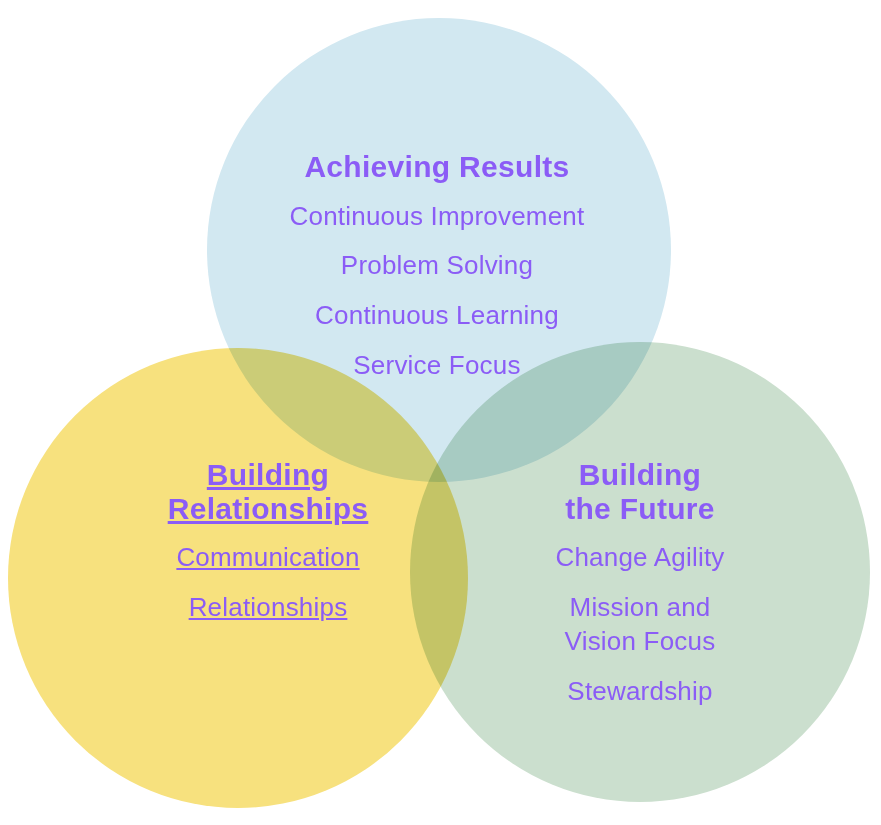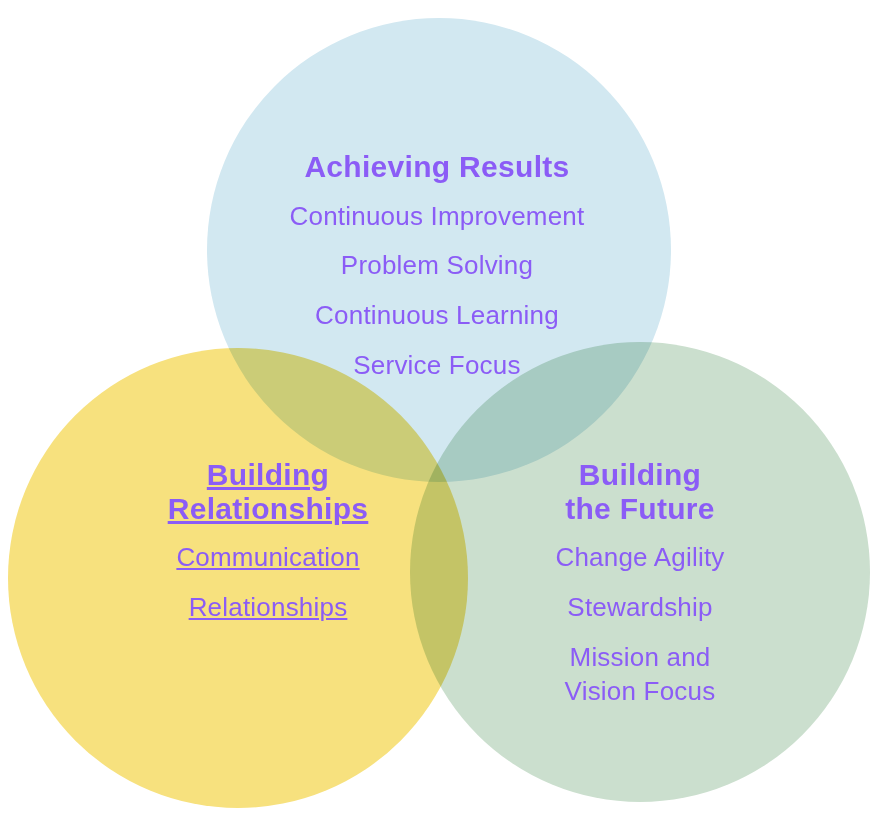--- a/index.html
+++ b/index.html
@@ -71,18 +71,18 @@
     <div class="circle-title">Building
 Relationships</div>
     <div class="circle-item">Communication</div>
     <div class="circle-item">Relationships</div>
   </div>
 
   <div class="labels labels-right">
     <div class="circle-title">Building
 the Future</div>
     <div class="circle-item">Change Agility</div>
-    <div class="circle-item">Stewardship</div>
     <div class="circle-item">Mission and
 Vision Focus</div>
+    <div class="circle-item">Stewardship</div>
   </div>
 
 </div>
 
 </body></html>

